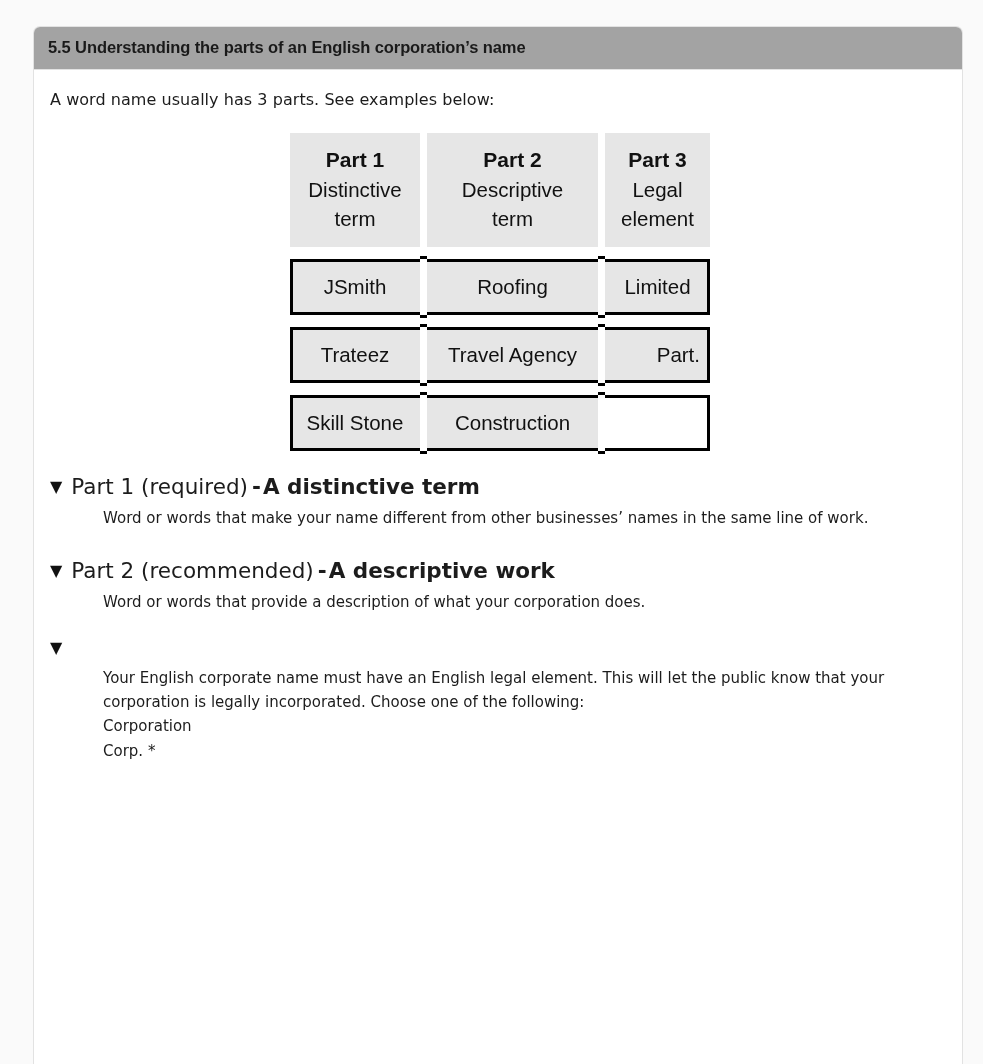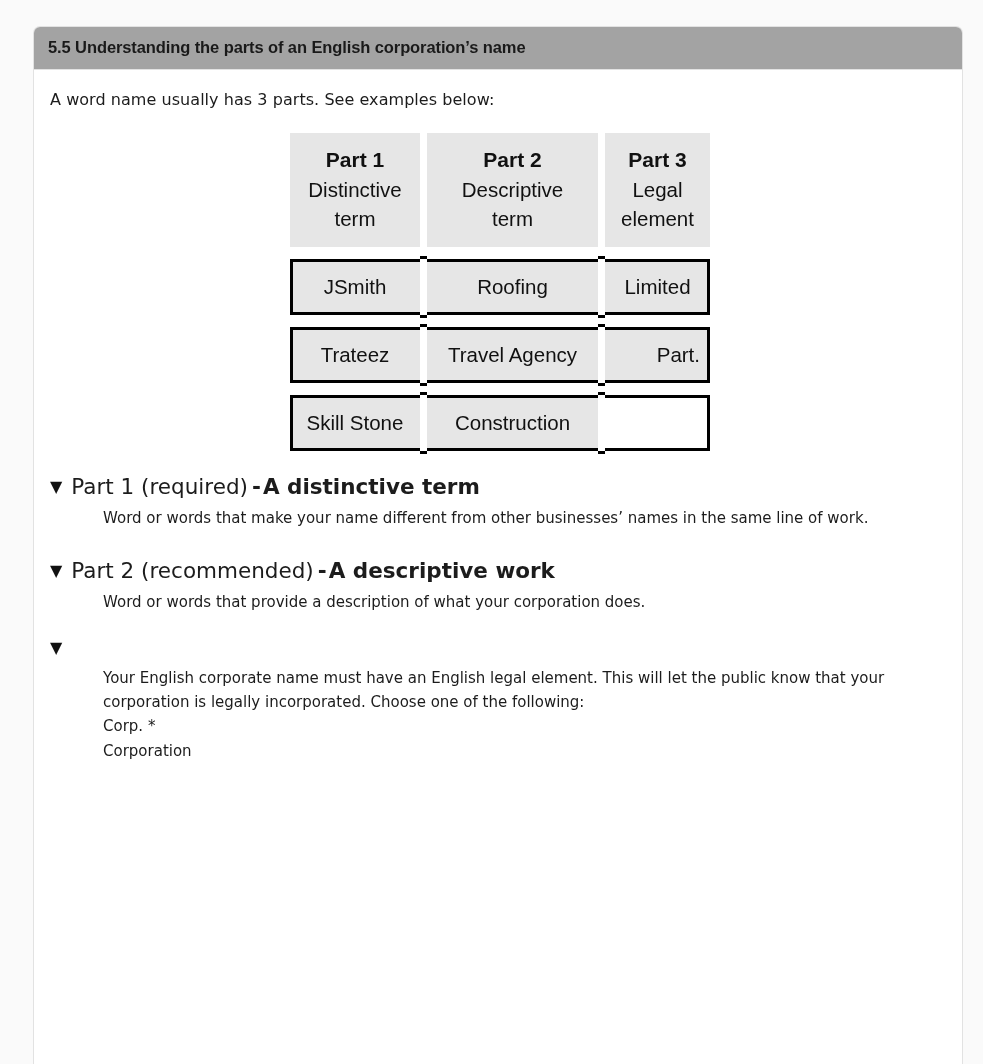--- a/index.html
+++ b/index.html
@@ -267,20 +267,20 @@
           <p>Word or words that provide a description of what your corporation does.</p>
         </div>
       </div>
 
       <div class="section">
         <div class="section-head">
           <span class="tri">▼</span>
         </div>
         <div class="section-body">
           <p>Your English corporate name must have an English legal element. This will let the public know that your corporation is legally incorporated. Choose one of the following:</p>
+          <p class="legal-option">Corporation</p>
           <p class="legal-option">Corp. *</p>
-          <p class="legal-option">Corporation</p>
         </div>
       </div>
 
     </div>
   </div>
 </div>
 
 </body></html>

